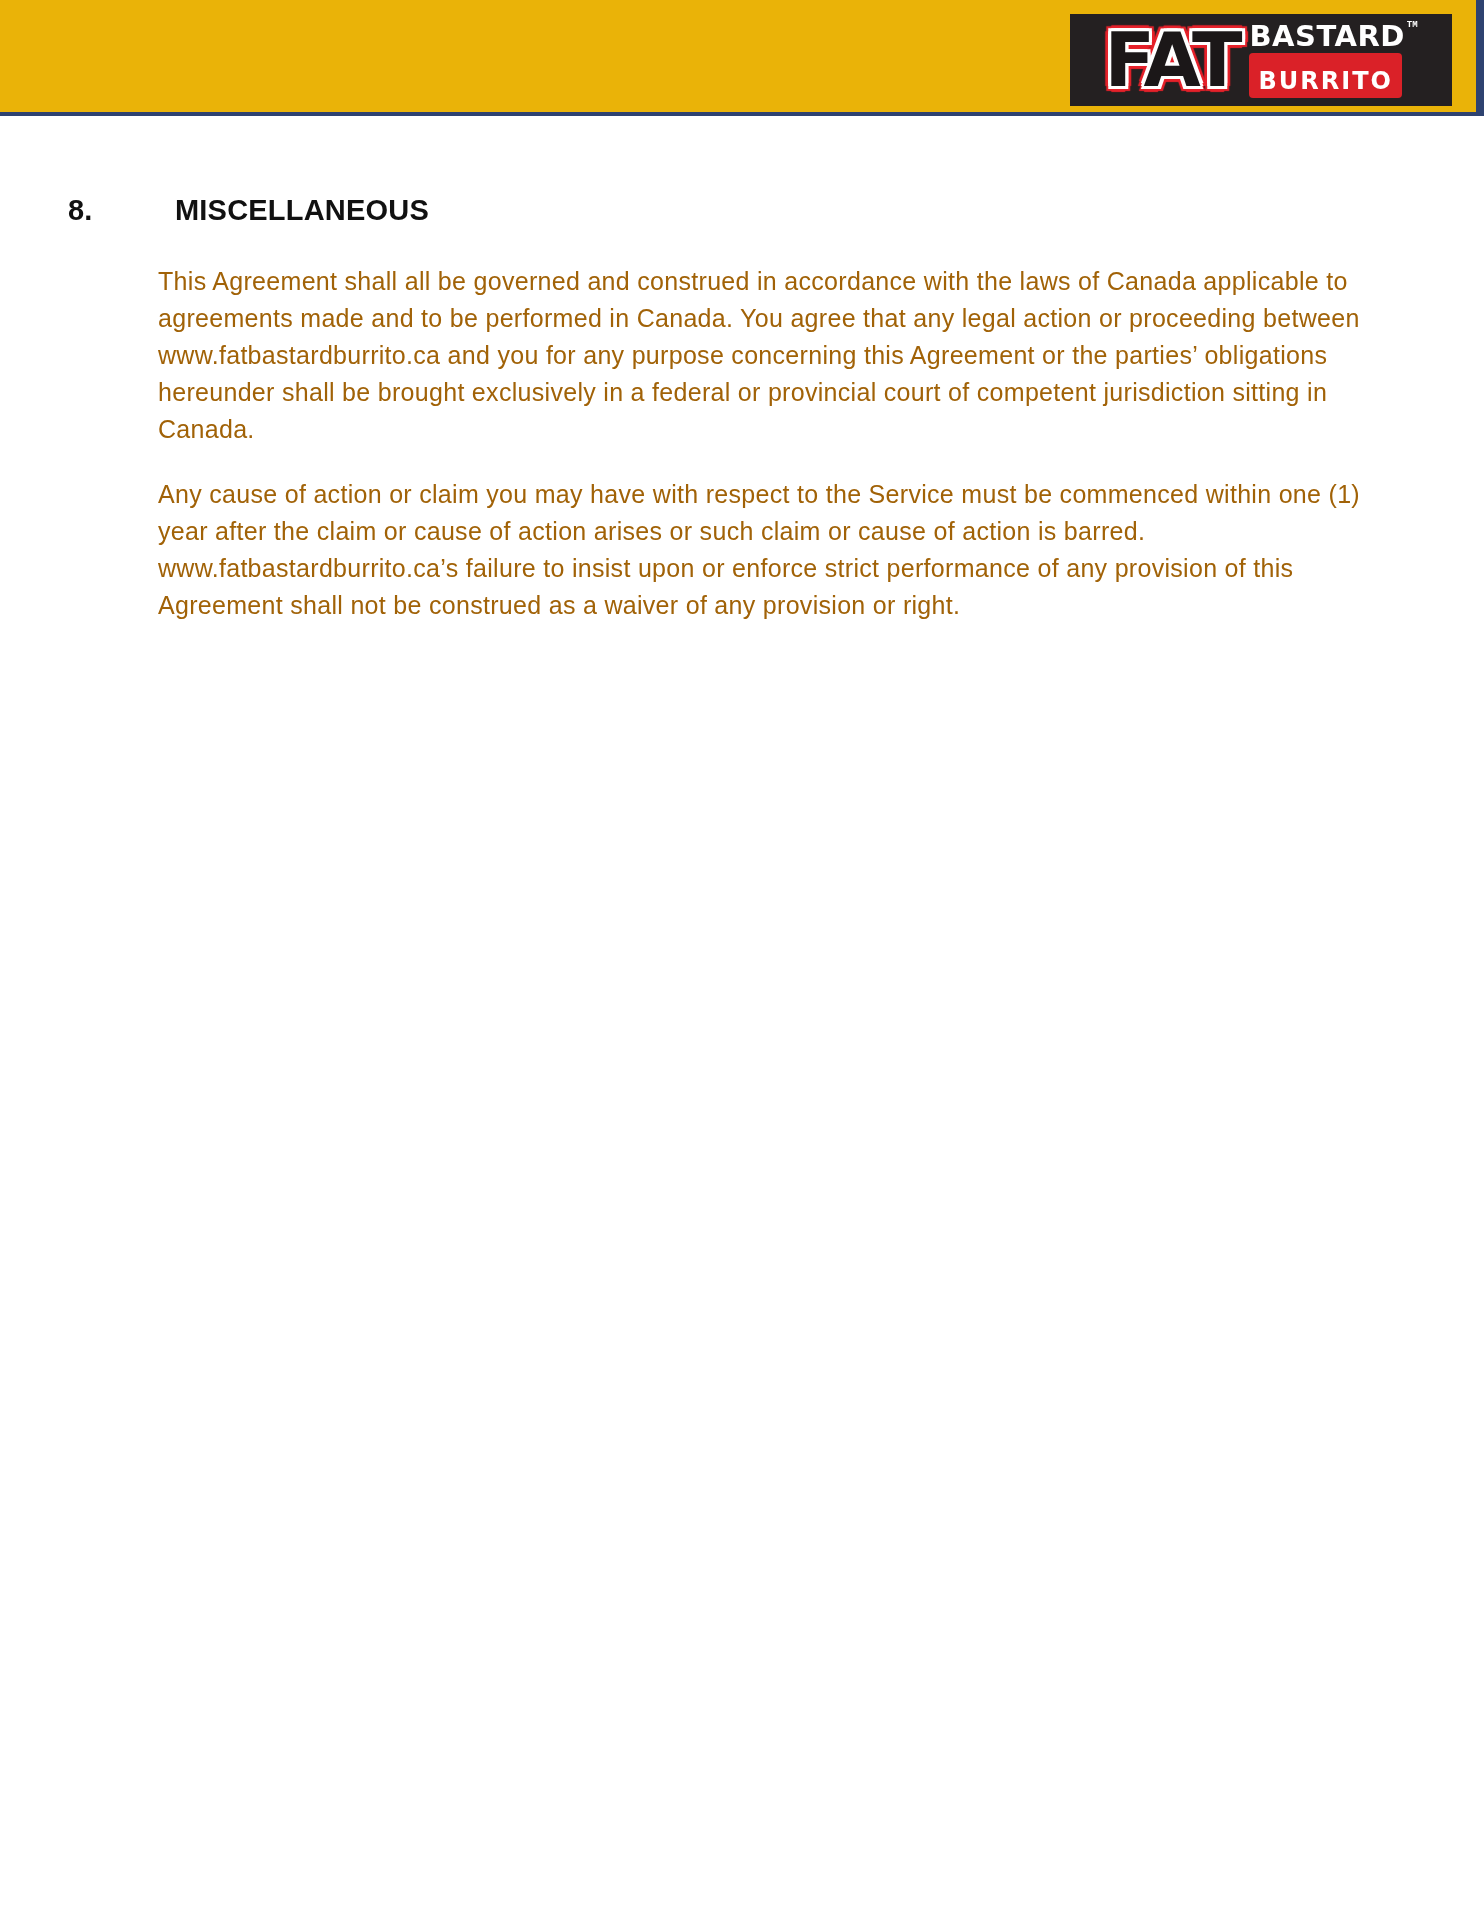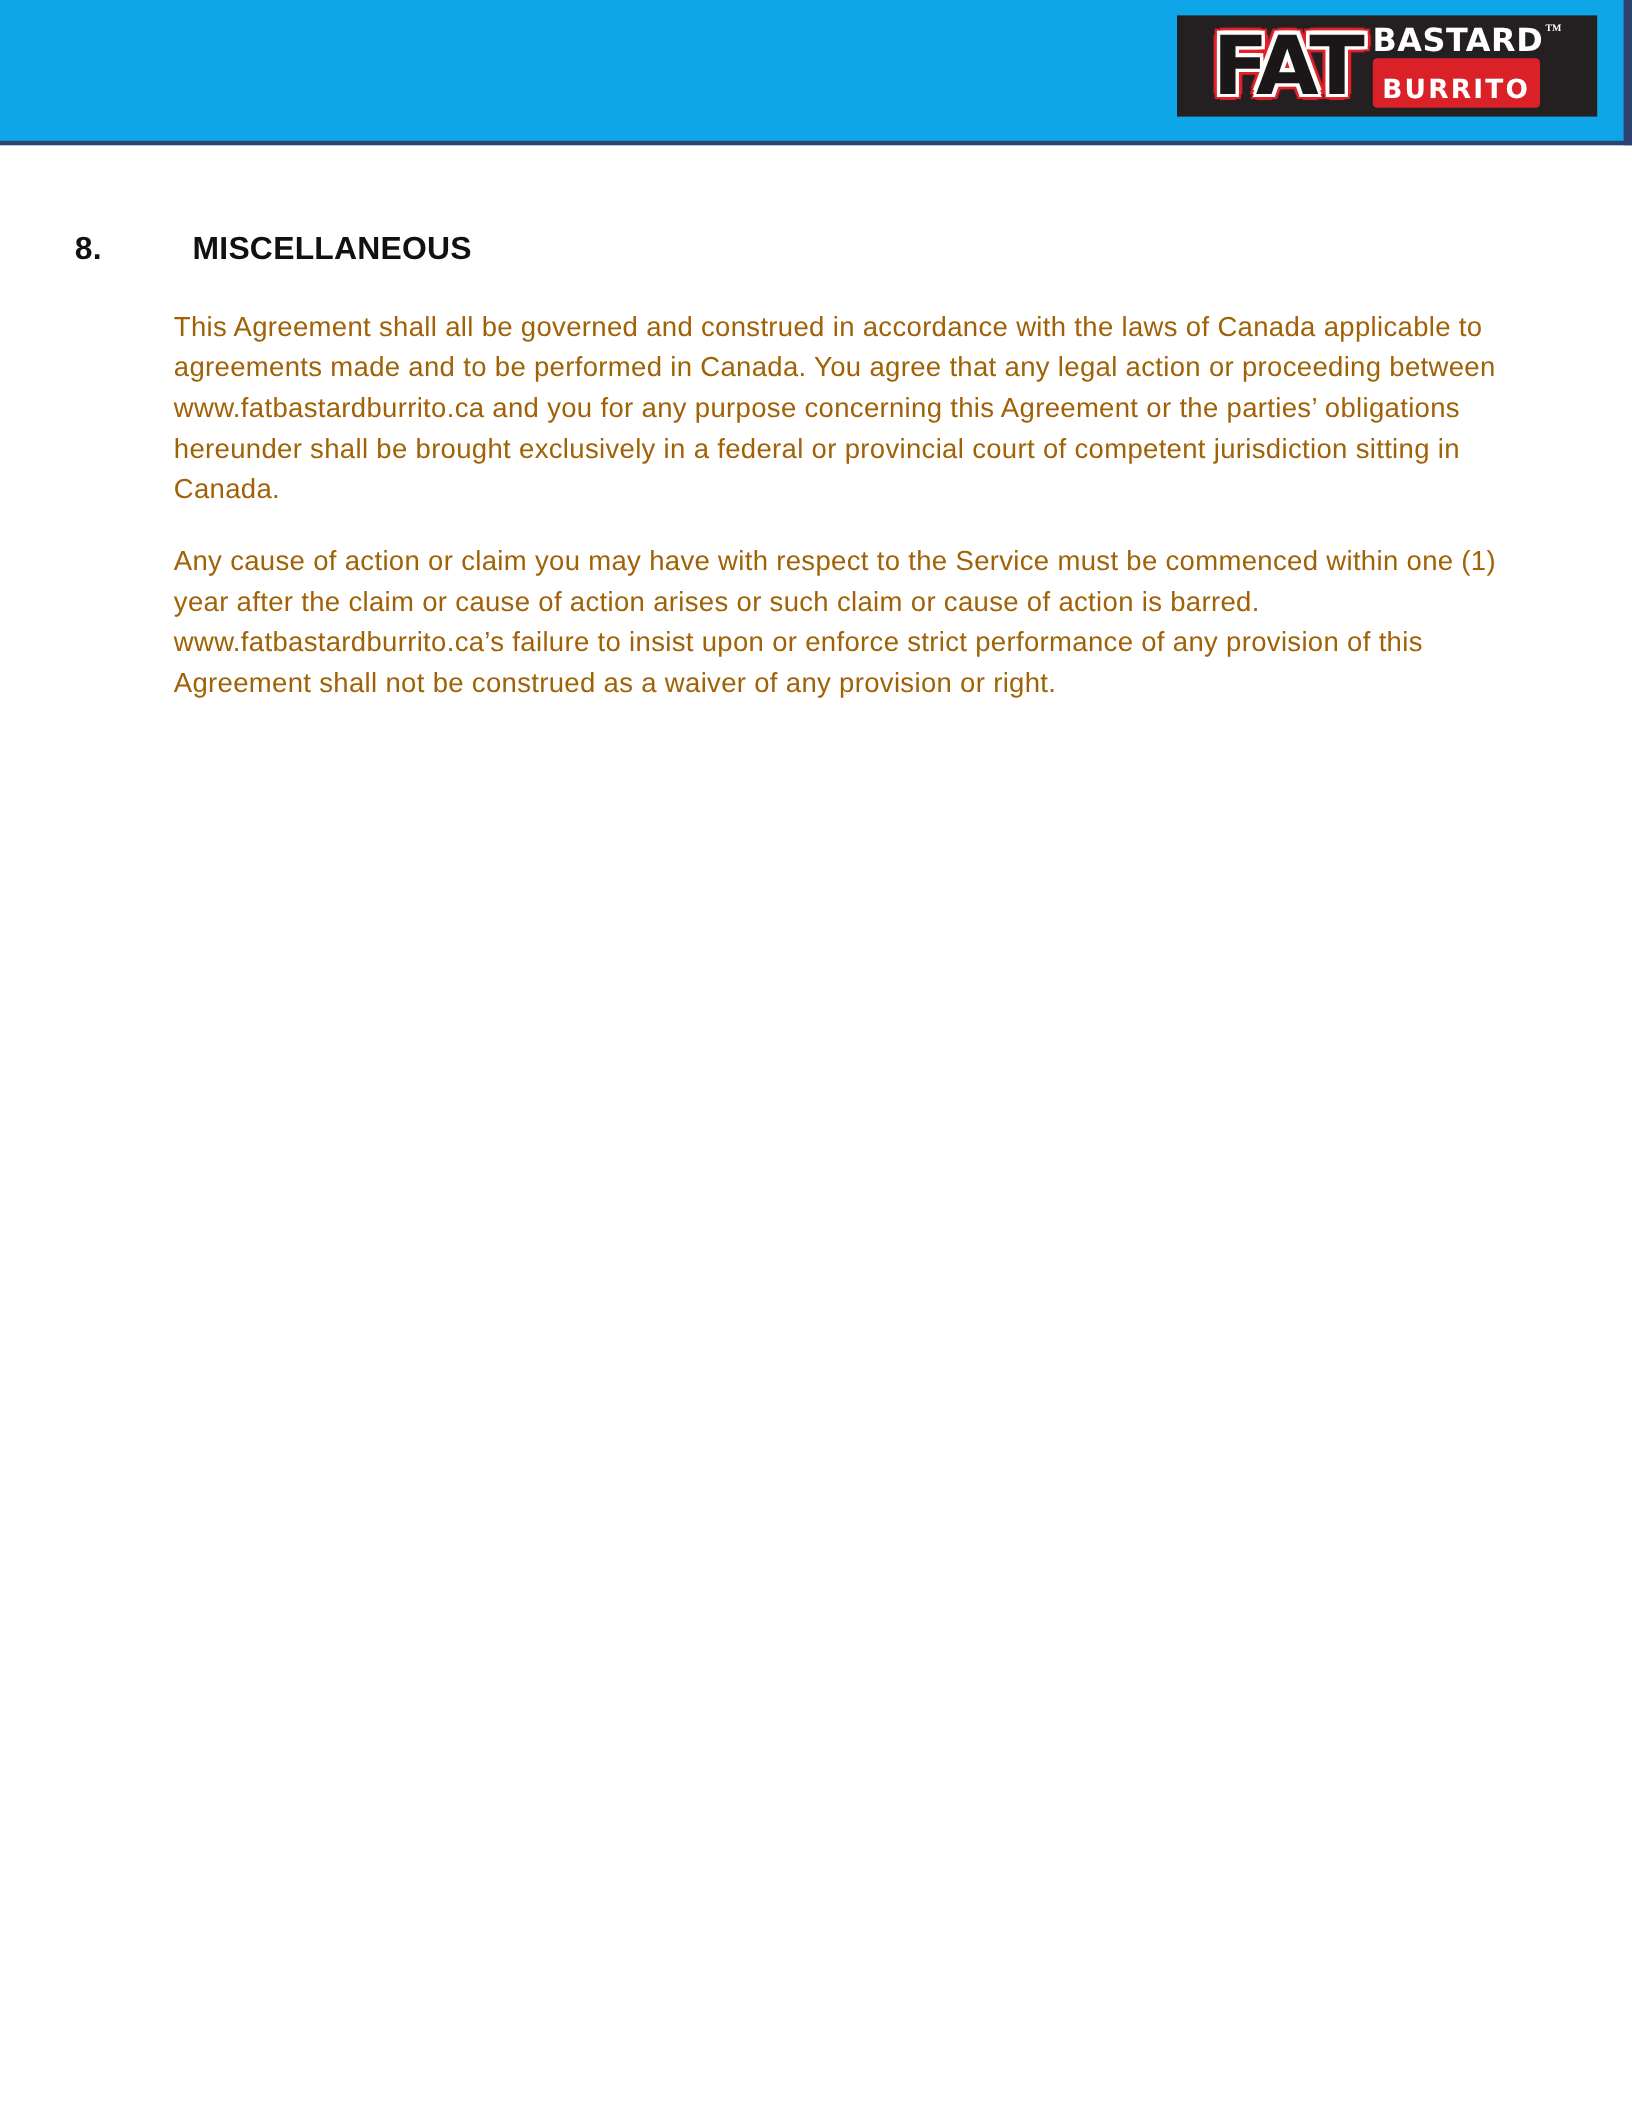--- a/index.html
+++ b/index.html
@@ -10,22 +10,22 @@
     background: #ffffff;
     font-family: "Liberation Sans", sans-serif;
     overflow: hidden;
     position: relative;
   }
 
   
   .header-bar {
     position: relative;
     width: 1484px;
-    height: 132px;
-    background: #0ea5e9;
+    height: 116px;
+    background: #eab308;
     border-bottom: 4px solid #2e4270;
     border-right: 8px solid #2e4270;
   }
 
   .logo-box {
     position: absolute;
     top: 14px;
     right: 24px;
     width: 382px;
     height: 92px;
@@ -66,21 +66,21 @@
   .logo-bastard {
     font-family: "DejaVu Sans", sans-serif;
     font-weight: 900;
     font-size: 29px;
     line-height: 26px;
     letter-spacing: 0.5px;
     color: #ffffff;
   }
 
   .logo-tm {
-    font-family: Liberation Serif, serif;
+    font-family: Liberation Mono, monospace;
     font-weight: bold;
     font-size: 9px;
     line-height: 9px;
     color: #ffffff;
     margin-left: 2px;
     margin-top: -2px;
   }
 
   .logo-burrito {
     background: #da2128;

